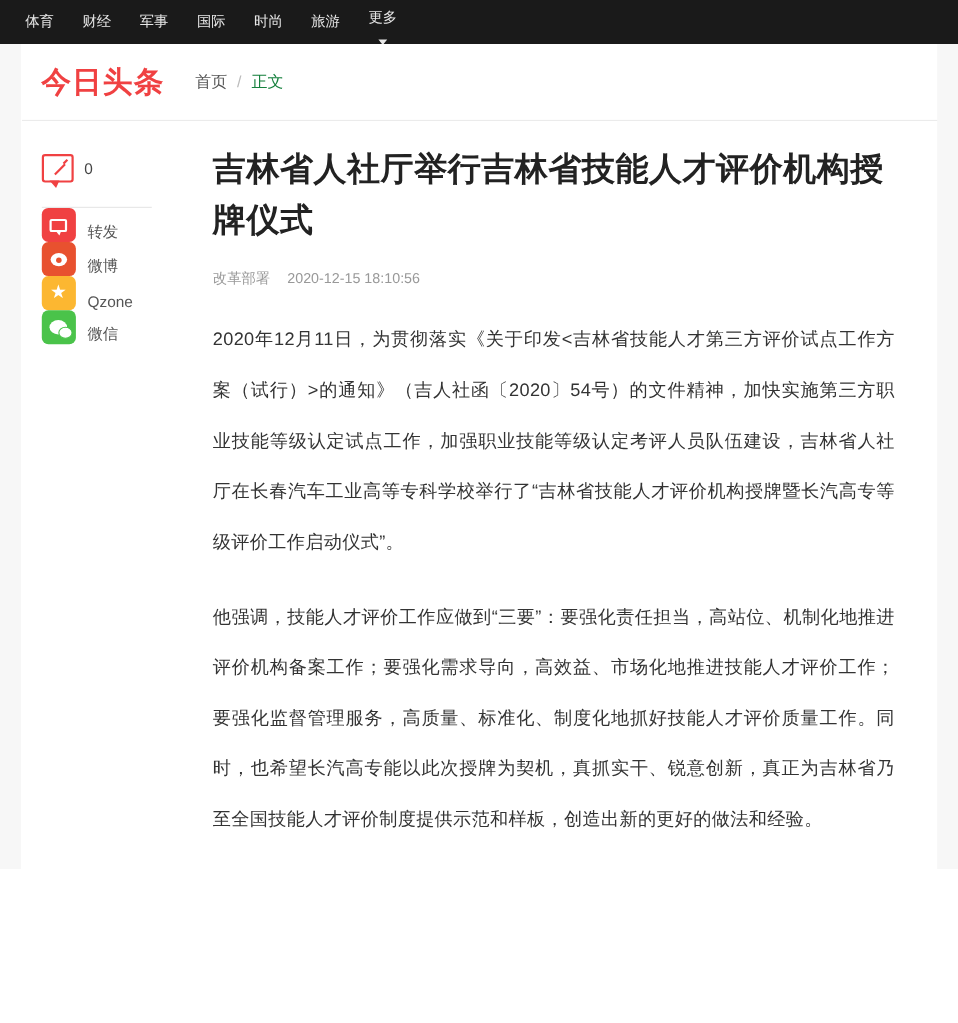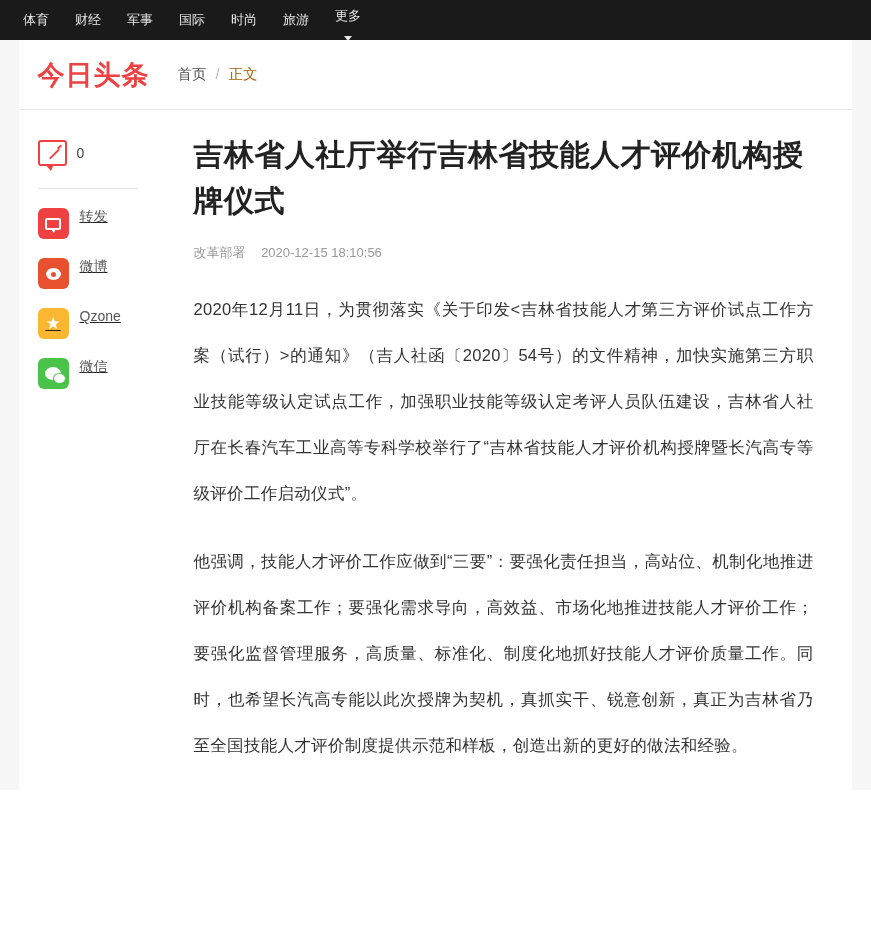--- a/index.html
+++ b/index.html
@@ -80,21 +80,21 @@
     font-size: 14.5px;
     color: #555;
     padding-top: 8px;
   }
   .breadcrumb a {
     color: #555;
     text-decoration: none;
     cursor: pointer;
   }
   .breadcrumb .sep { color: #bbb; margin: 0 5px; }
-  .breadcrumb .current { color: #a16207; }
+  .breadcrumb .current { color: #15803d; }
 
   
   .body-row {
     display: flex;
     padding-left: 18px;
   }
 
   
   .rail {
     width: 118px;
@@ -137,25 +137,23 @@
     background: #f04142;
     transform: rotate(-45deg);
     left: 17px; top: 4px;
   }
   .comment-count {
     font-size: 14px;
     color: #444;
   }
   .share-item {
     display: flex;
-    align-items: flex-start;
+    align-items: flex-end;
     gap: 11px;
-    margin-top: 19px;
     cursor: pointer;
-    text-decoration: underline;
   }
   .share-ico {
     width: 31px; height: 31px;
     border-radius: 6px;
     display: flex;
     align-items: center;
     justify-content: center;
     color: #fff;
     font-size: 17px;
     font-family: "DejaVu Sans", sans-serif;

